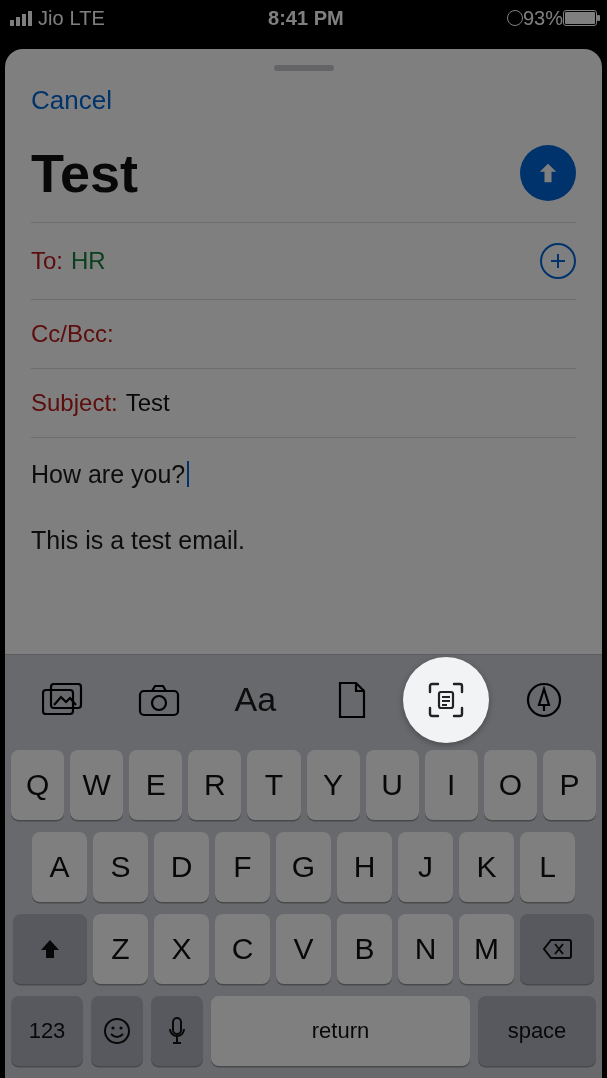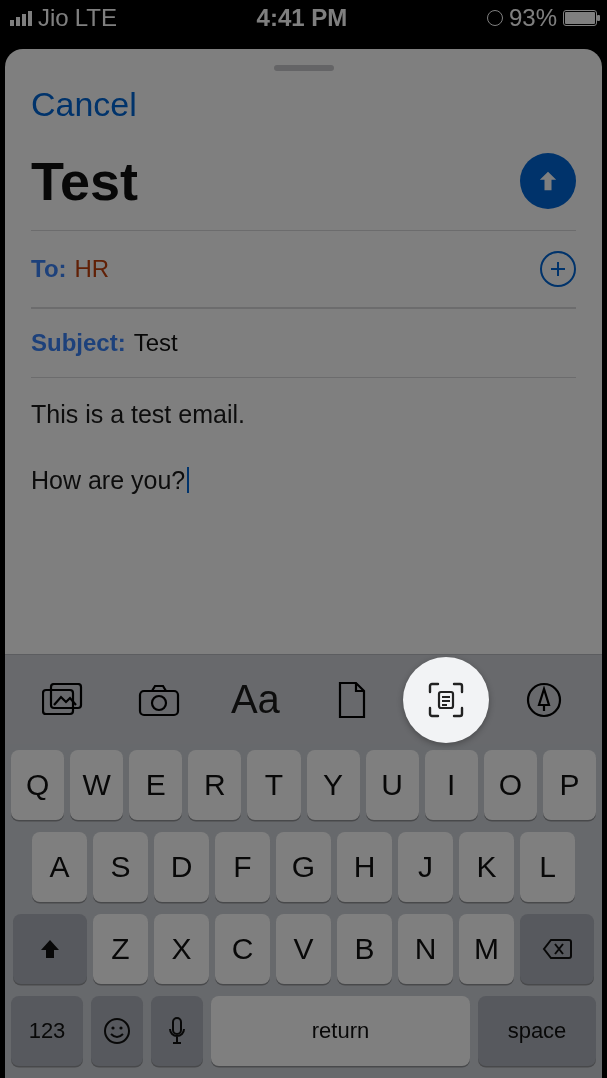--- a/index.html
+++ b/index.html
@@ -1,42 +1,42 @@
 <!DOCTYPE html>
 <html><head>
 <meta charset="utf-8">
 <style>
   * { box-sizing: border-box; margin: 0; padding: 0; font-family: -apple-system, "Helvetica Neue", Arial, sans-serif; }
   html, body { width: 607px; height: 1078px; background: #000; overflow: hidden; }
   .screen { position: relative; width: 607px; height: 1078px; background: #000; }
 
   
-  .status-bar { position: absolute; top: 0; left: 0; right: 0; height: 36px; display: flex; align-items: center; justify-content: space-between; padding: 0 10px; color: #fff; font-size: 24px; font-weight: 500; }
+  .status-bar { position: absolute; top: 0; left: 0; right: 0; height: 36px; display: flex; align-items: center; justify-content: space-between; padding: 0 10px; color: #fff; font-size: 20px; font-weight: 500; }
   .status-left { display: flex; align-items: center; gap: 6px; }
-  .status-right { display: flex; align-items: center; gap: 6px; }
+  .status-right { display: flex; align-items: center; gap: 0; }
   .bars { display: inline-flex; align-items: flex-end; gap: 2px; }
   .bars span { width: 4px; background: #fff; display: inline-block; }
   .bars span:nth-child(1){height:6px} .bars span:nth-child(2){height:9px} .bars span:nth-child(3){height:12px} .bars span:nth-child(4){height:15px}
   .battery { width: 34px; height: 16px; border: 1.5px solid #fff; border-radius: 3px; position: relative; display: inline-block; }
   .battery::after { content:""; position:absolute; right:-4px; top:4px; width:3px; height:6px; background:#fff; border-radius:1px; }
   .battery-fill { position:absolute; left:1px; top:1px; bottom:1px; width: 93%; background:#fff; border-radius:1px; }
   .rot-icon { width:16px; height:16px; border:1.5px solid #fff; border-radius:50%; position:relative; display:inline-block; }
 
   
   .sheet { position: absolute; top: 49px; left: 5px; right: 5px; bottom: 0; background: #fff; border-radius: 18px 18px 0 0; padding-top: 10px; }
   .grabber { width: 60px; height: 6px; background: #c9c9cc; border-radius: 3px; margin: 6px auto 14px; }
-  .cancel { color: #0066d6; font-size: 34px; padding: 0 26px 10px; }
+  .cancel { color: #0066d6; font-size: 26px; padding: 0 26px 10px; }
   .title-row { display: flex; align-items: center; justify-content: space-between; padding: 16px 26px 18px; }
   .title { font-size: 54px; font-weight: 800; color: #111; }
   .send-btn { width: 56px; height: 56px; border-radius: 50%; background: #0066d6; display:flex; align-items:center; justify-content:center; }
 
   .field { display:flex; align-items:center; padding: 20px 26px; font-size: 24px; color:#3c3c3c; }
-  .field-label { color: #3b82f6; margin-right: 8px; font-weight: bold; }
+  .field-label { color: #b91c1c; margin-right: 8px; }
   .field-value { color:#111; }
-  .recipient { color:#c2410c; }
+  .recipient { color:#15803d; }
   .divider { height:1px; background:#d8d8db; margin: 0 26px; }
   .add-btn { margin-left:auto; width:36px; height:36px; border:2px solid #0066d6; border-radius:50%; color:#0066d6; display:flex; align-items:center; justify-content:center; font-size:24px; }
 
   .body-area { padding: 18px 26px; font-size: 25px; color:#1a1a1a; line-height: 1.5; }
   .body-area p { margin-bottom: 28px; }
   .caret { display:inline-block; width:2px; height:26px; background:#0066d6; vertical-align: -4px; margin-left:2px; }
 
   
   .kbd-wrap { position:absolute; left:0; right:0; bottom:0; }
   .kbd-toolbar { background:#d0d3d9; height: 90px; display:flex; align-items:center; justify-content:space-around; padding: 0 10px; border-top:1px solid #b8bbc1; }
@@ -69,21 +69,21 @@
     <div class="status-left">
       <span class="bars">
           <span></span>
           <span></span>
           <span></span>
           <span></span>
         </span>
       <span>Jio</span>
       <span>LTE</span>
     </div>
-    <div style="font-weight:600">4:41 PM</div>
+    <div style="font-weight:600">8:41 PM</div>
     <div class="status-right">
       <span class="rot-icon"></span>
       <span>93%</span>
       <span class="battery">
           <span class="battery-fill"></span>
         </span>
     </div>
   </div>
 
   <div class="sheet">
@@ -103,49 +103,52 @@
     <div class="field">
       <span class="field-label">To:</span>
       <span class="recipient">HR</span>
       <span class="add-btn">
         <svg width="20" height="20" viewBox="0 0 20 20">
             <path d="M9 3h2v6h6v2h-6v6H9v-6H3V9h6z" fill="#0066d6"></path>
           </svg>
       </span>
     </div>
     <div class="divider"></div>
+    <div class="field">
+      <span class="field-label">Cc/Bcc:</span>
+    </div>
     <div class="divider"></div>
     <div class="field">
       <span class="field-label">Subject:</span>
       <span class="field-value">Test</span>
     </div>
     <div class="divider"></div>
 
     <div class="body-area">
+      <p><span>How are you?</span><span class="caret"></span></p>
       <p>This is a test email.</p>
-      <p><span>How are you?</span><span class="caret"></span></p>
     </div>
 
     <div class="kbd-wrap">
       <div class="kbd-toolbar">
         <div class="tool-icon">
           <svg width="42" height="34" viewBox="0 0 42 34">
               <rect x="1" y="7" width="30" height="24" rx="3" fill="none" stroke="#000" stroke-width="2.2"></rect>
               <rect x="9" y="1" width="30" height="24" rx="3" fill="none" stroke="#000" stroke-width="2.2"></rect>
               <path d="M12 22 l7 -8 l5 5 l4 -4 l6 7" fill="none" stroke="#000" stroke-width="2.2"></path>
             </svg>
         </div>
         <div class="tool-icon">
           <svg width="42" height="34" viewBox="0 0 42 34">
               <rect x="2" y="8" width="38" height="24" rx="4" fill="none" stroke="#000" stroke-width="2.2"></rect>
               <path d="M14 8 l3 -5 h8 l3 5" fill="none" stroke="#000" stroke-width="2.2"></path>
               <circle cx="21" cy="20" r="7" fill="none" stroke="#000" stroke-width="2.2"></circle>
             </svg>
         </div>
-        <div class="tool-icon" style="font-size:40px;font-weight:500">Aa</div>
+        <div class="tool-icon" style="font-size:34px;font-weight:500">Aa</div>
         <div class="tool-icon">
           <svg width="32" height="38" viewBox="0 0 32 38">
               <path d="M4 2 h16 l8 8 v26 H4 z M20 2 v8 h8" fill="none" stroke="#000" stroke-width="2.2"></path>
             </svg>
         </div>
         <div class="tool-icon" style="opacity:0"></div>
         <div class="tool-icon">
           <svg width="36" height="36" viewBox="0 0 36 36">
               <circle cx="18" cy="18" r="16" fill="none" stroke="#000" stroke-width="2.2"></circle>
               <path d="M18 7 l-5 16 h10 z M18 23 v6" fill="none" stroke="#000" stroke-width="2.2"></path>

